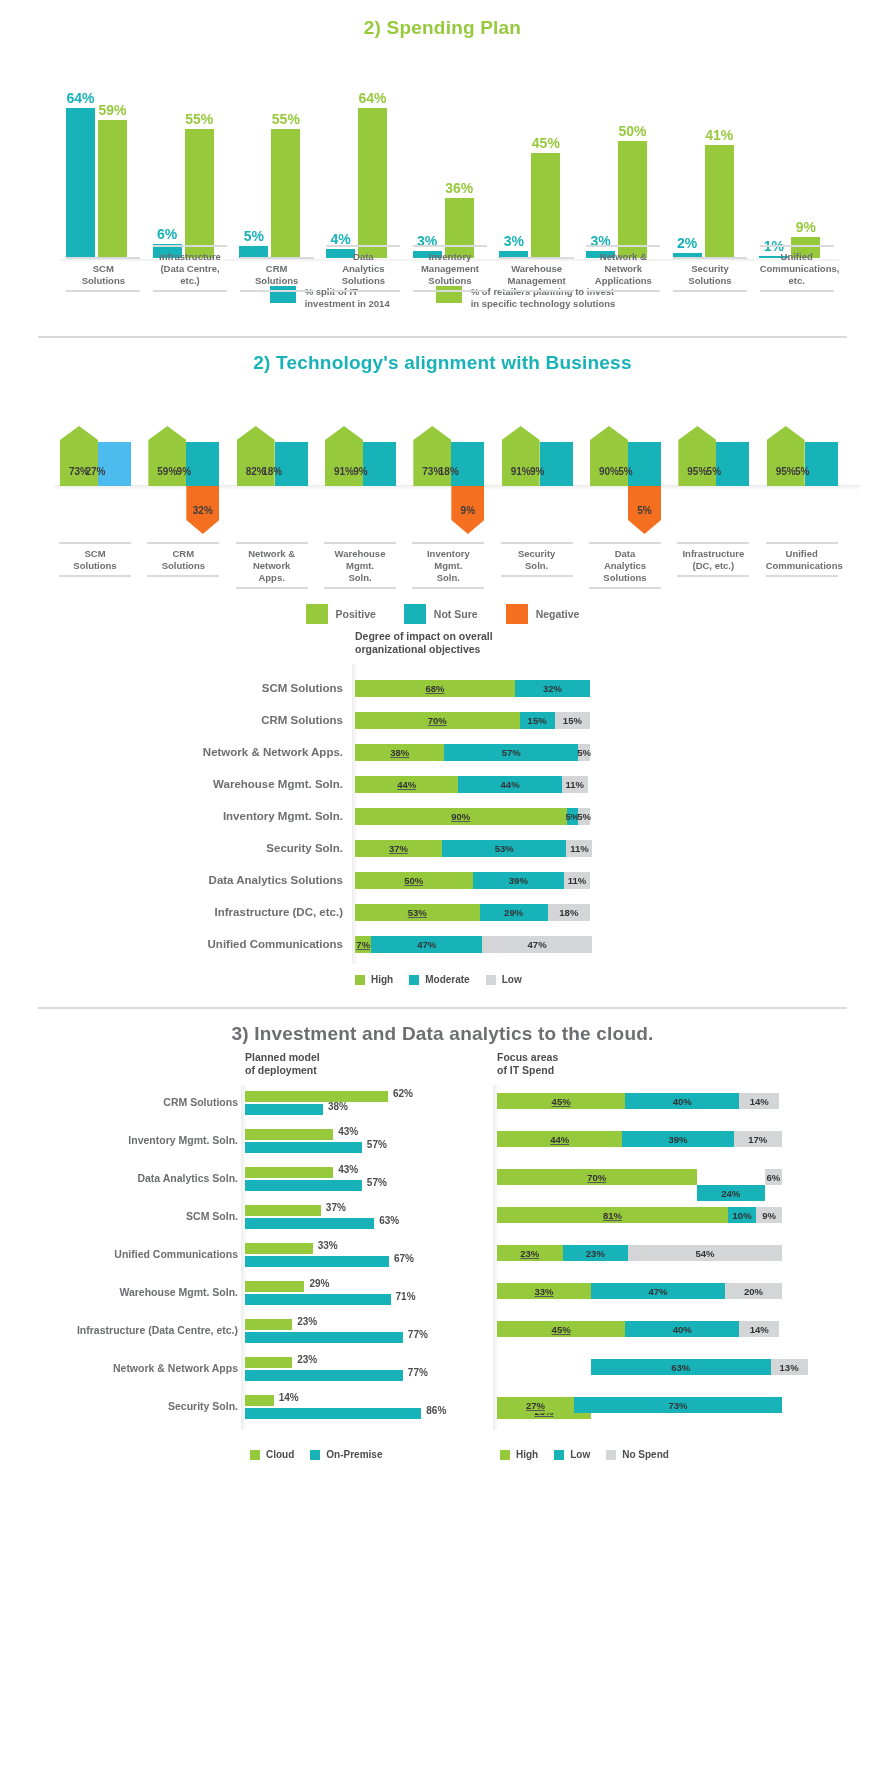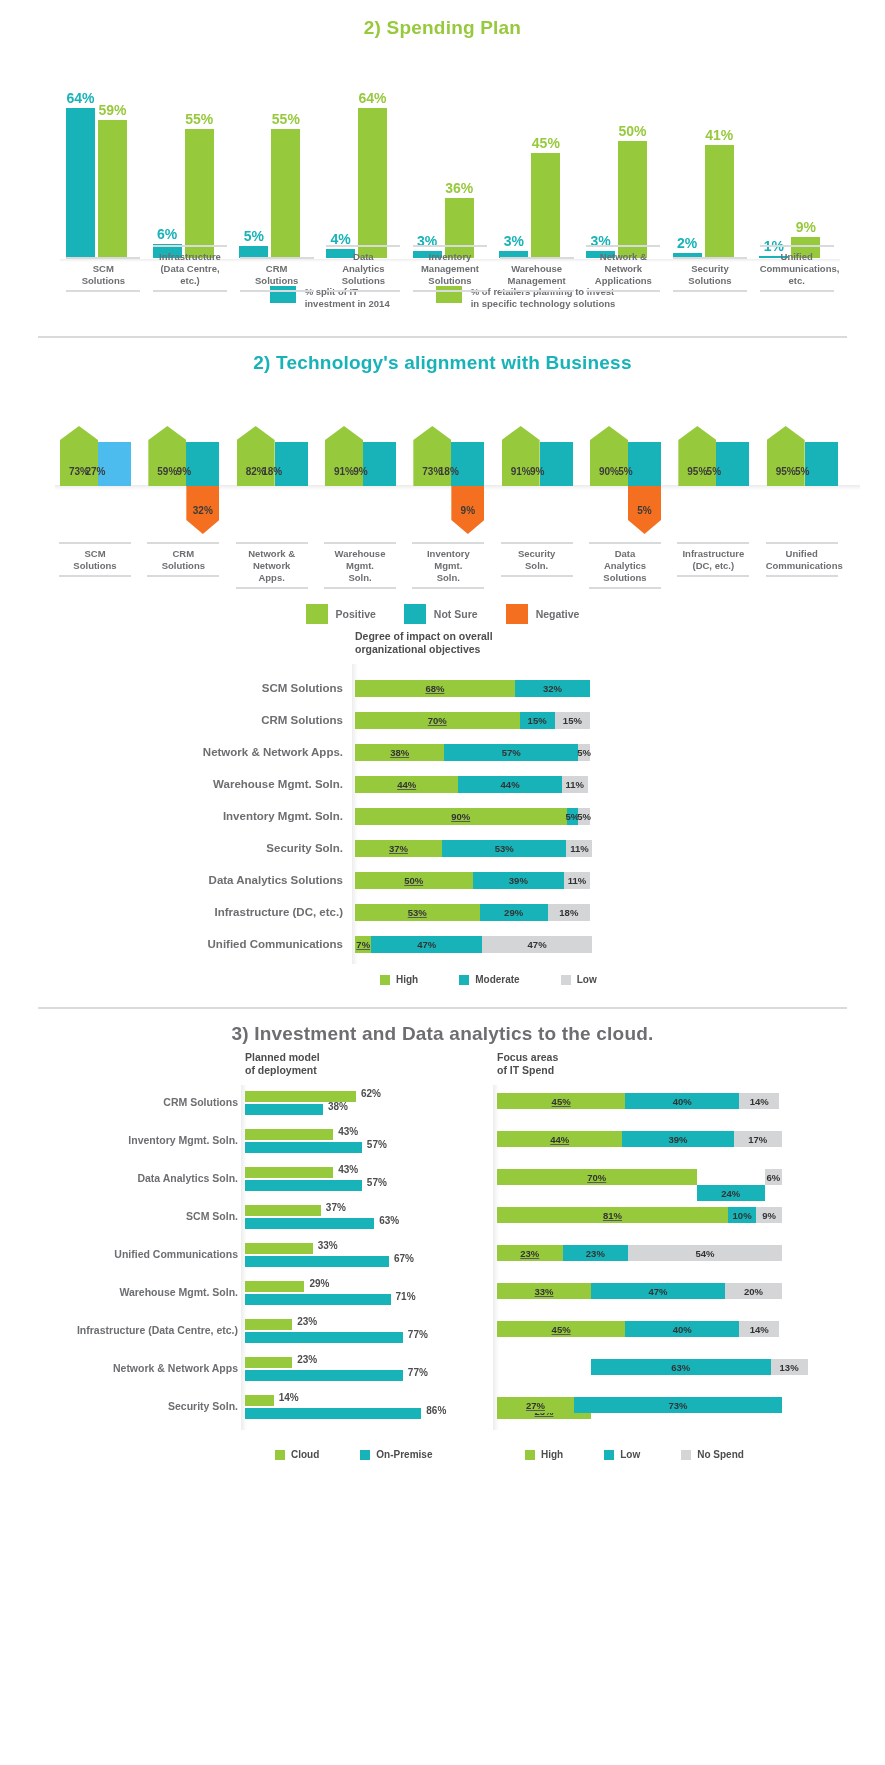--- a/index.html
+++ b/index.html
@@ -47,21 +47,21 @@
   .legend .item{display:flex;align-items:flex-start;gap:9px;}
   .legend .sw{width:26px;height:17px;flex:none;}
   .legend .lbl{font-size:9.5px;line-height:12px;font-weight:bold;color:#6d6e71;}
 
   .legend2{display:flex;justify-content:center;align-items:center;gap:28px;}
   .legend2 .item{display:flex;align-items:center;gap:8px;}
   .legend2 .sw{width:22px;height:20px;flex:none;}
   .legend2 .lbl{font-size:10.5px;color:#6d6e71;font-weight:bold;}
 
   .legend3{display:flex;align-items:center;gap:16px;}
-  .legend3 .item{display:flex;align-items:center;gap:6px;margin-left:25px;}
+  .legend3 .item{display:flex;align-items:center;gap:6px;}
   .legend3 .sw{width:10px;height:10px;flex:none;}
   .legend3 .lbl{font-size:10px;color:#4d4d4d;font-weight:bold;}
 
   
   #chart2{position:relative;height:230px;}
   .c2-head{
     position:absolute;left:0;right:0;top:6px;text-align:center;
     font-size:10.5px;line-height:13px;font-weight:bold;color:#4d4d4d;
   }
   .c2-row{position:absolute;left:60px;right:30px;top:52px;height:110px;}
@@ -510,21 +510,21 @@
 
 <div class="section">
   <div class="sec-title" id="sec3-title">3) Investment and Data analytics to the cloud.</div>
   <div id="sec3">
     <div class="s3-head" id="s3-left-head" style="left:245px;top:6px;">Planned model<br>of deployment</div>
     <div class="s3-head" id="s3-right-head" style="left:497px;top:6px;">Focus areas<br>of IT Spend</div>
     <div class="s3-axis" style="left:241px;top:40px;height:345px;"></div>
     <div class="s3-axis" style="left:493px;top:40px;height:345px;"></div>
     <div id="s3-rows">
         <div class="s3-lbl" style="top: 51px;">CRM Solutions</div>
-        <div class="pair-bar b-cloud" style="left: 245px; top: 46px; width: 111px;">
+        <div class="pair-bar b-cloud" style="left: 245px; top: 46px; width: 143px;">
           <span class="v">62%</span>
         </div>
         <div class="pair-bar b-onprem" style="left: 245px; top: 59px; width: 77.9px;">
           <span class="v">38%</span>
         </div>
         <div class="s3-stack" style="left: 497px; top: 48px;">
           <div class="seg g-high" style="width: 128.25px;">
             <span>45%</span>
           </div>
           <div class="seg g-mod" style="width: 114px;">

